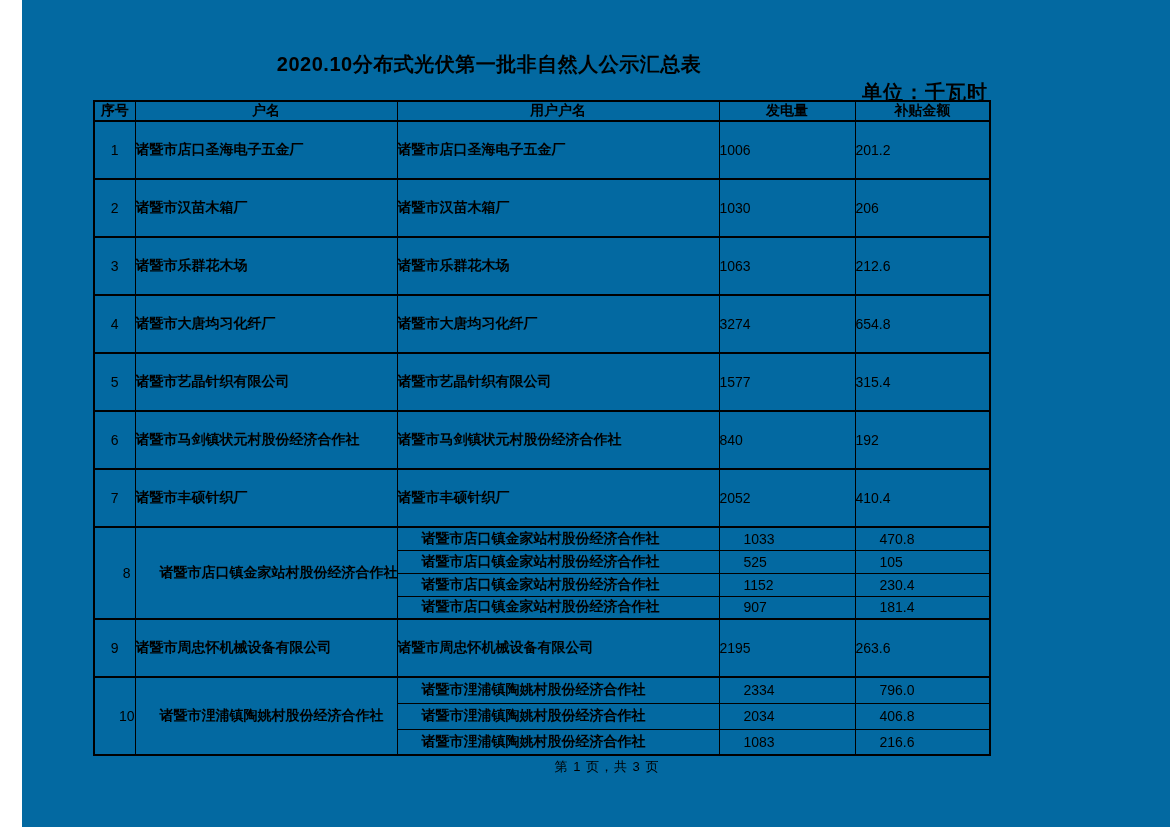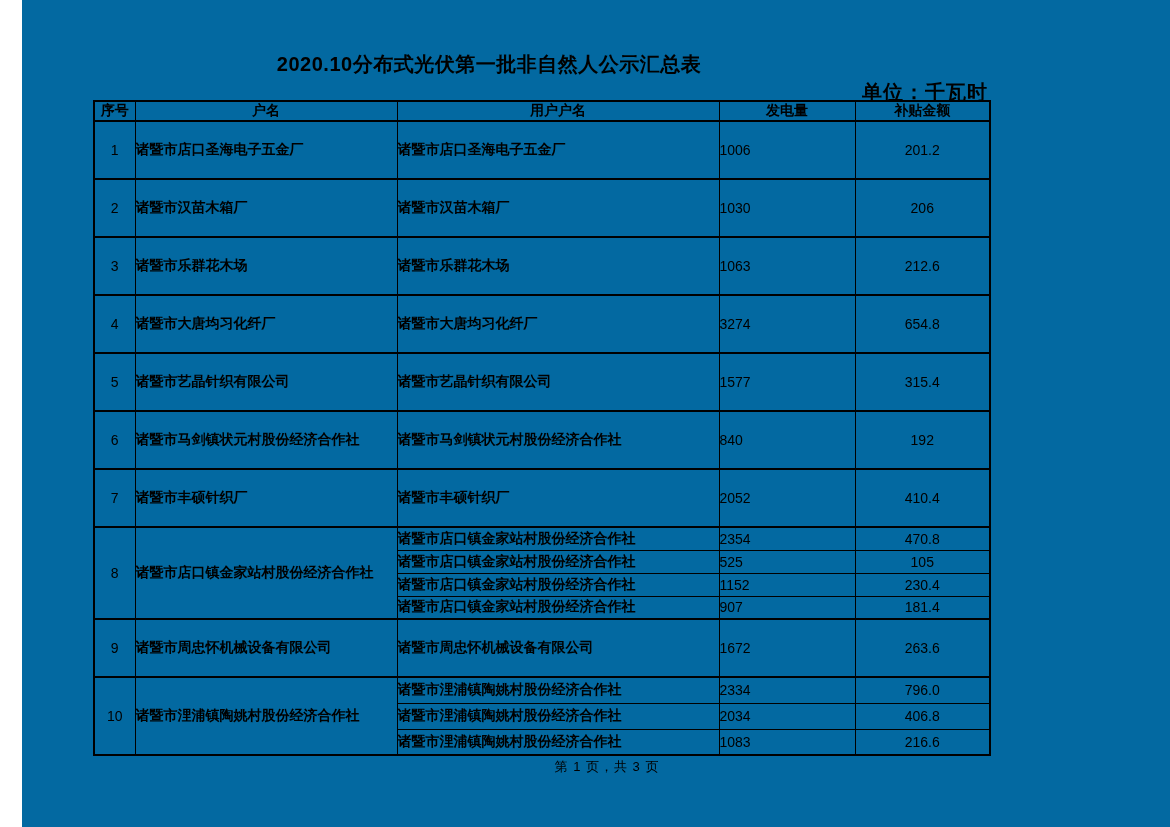--- a/index.html
+++ b/index.html
@@ -51,26 +51,26 @@
     overflow: hidden;
     white-space: nowrap;
     vertical-align: middle;
     font-size: 14px;
   }
   .summary thead tr { height: 18px; }
   .summary th { font-weight: bold; text-align: center; }
   .summary tr.single { height: 58px; }
   .summary tr.sub4 { height: 23px; }
   .summary tr.sub3 { height: 26px; }
-  .summary tr.subrow td { border-top: 1px solid #000; border-bottom: 1px solid #000; }
+  .summary tr.subrow td { border-top: 1px solid #000; border-bottom: 1px solid #000; padding-left: 24px; }
   .col-no   { text-align: center; font-weight: normal; font-size: 13px; }
   .col-name { text-align: left; padding-left: 5px; font-weight: bold; }
   .col-user { text-align: left; padding-left: 5px; font-weight: bold; }
   .col-gen  { text-align: left; padding-right: 7px; font-weight: normal; font-size: 13px; }
-  .col-sub  { text-align: center; padding-right: 7px; font-weight: normal; font-size: 13px; }
+  .col-sub  { text-align: left; padding-right: 7px; font-weight: normal; font-size: 13px; }
   .footer {
     position: absolute;
     top: 758px;
     left: 50%;
     transform: translateX(-50%);
     font-size: 13px;
     font-weight: normal;
     white-space: nowrap;
     letter-spacing: 1px;
   }
@@ -146,21 +146,21 @@
           <td class="col-no" rowspan="1">7</td>
           <td class="col-name" rowspan="1">诸暨市丰硕针织厂</td>
           <td class="col-user">诸暨市丰硕针织厂</td>
           <td class="col-gen">2052</td>
           <td class="col-sub">410.4</td>
         </tr>
         <tr class="subrow sub4">
           <td class="col-no" rowspan="4">8</td>
           <td class="col-name" rowspan="4">诸暨市店口镇金家站村股份经济合作社</td>
           <td class="col-user">诸暨市店口镇金家站村股份经济合作社</td>
-          <td class="col-gen">2354</td>
+          <td class="col-gen">1033</td>
           <td class="col-sub">470.8</td>
         </tr>
         <tr class="subrow sub4">
           <td class="col-user">诸暨市店口镇金家站村股份经济合作社</td>
           <td class="col-gen">525</td>
           <td class="col-sub">105</td>
         </tr>
         <tr class="subrow sub4">
           <td class="col-user">诸暨市店口镇金家站村股份经济合作社</td>
           <td class="col-gen">1152</td>
@@ -168,21 +168,21 @@
         </tr>
         <tr class="subrow sub4">
           <td class="col-user">诸暨市店口镇金家站村股份经济合作社</td>
           <td class="col-gen">907</td>
           <td class="col-sub">181.4</td>
         </tr>
         <tr class="single">
           <td class="col-no" rowspan="1">9</td>
           <td class="col-name" rowspan="1">诸暨市周忠怀机械设备有限公司</td>
           <td class="col-user">诸暨市周忠怀机械设备有限公司</td>
-          <td class="col-gen">1672</td>
+          <td class="col-gen">2195</td>
           <td class="col-sub">263.6</td>
         </tr>
         <tr class="subrow sub3">
           <td class="col-no" rowspan="3">10</td>
           <td class="col-name" rowspan="3">诸暨市浬浦镇陶姚村股份经济合作社</td>
           <td class="col-user">诸暨市浬浦镇陶姚村股份经济合作社</td>
           <td class="col-gen">2334</td>
           <td class="col-sub">796.0</td>
         </tr>
         <tr class="subrow sub3">

